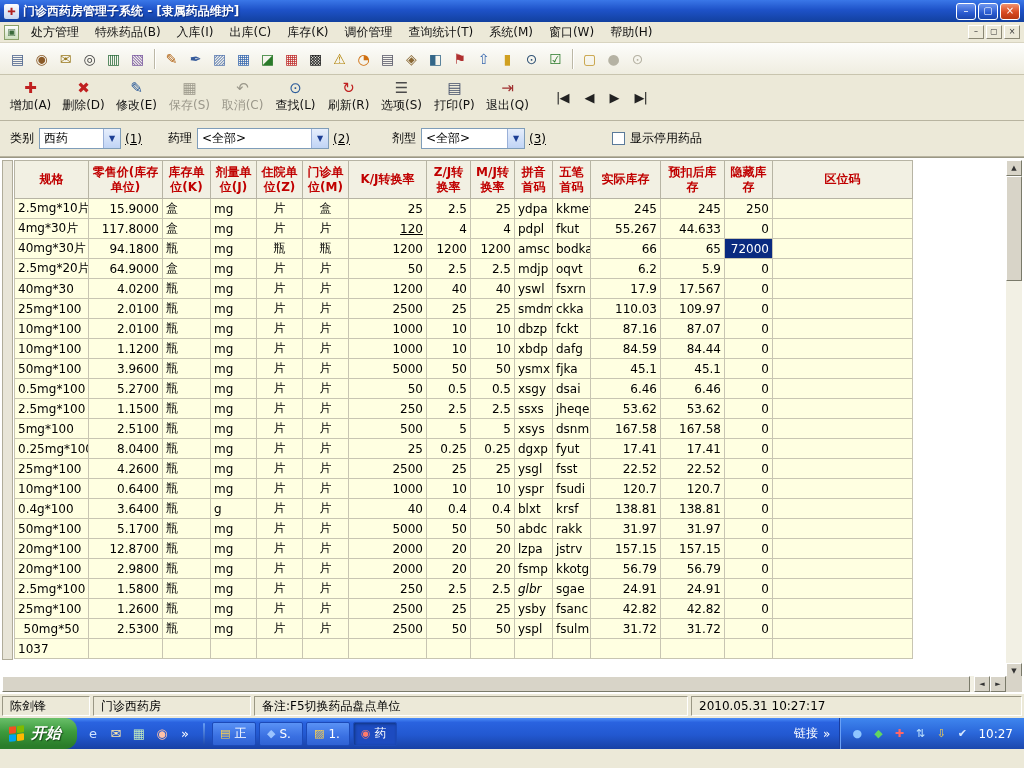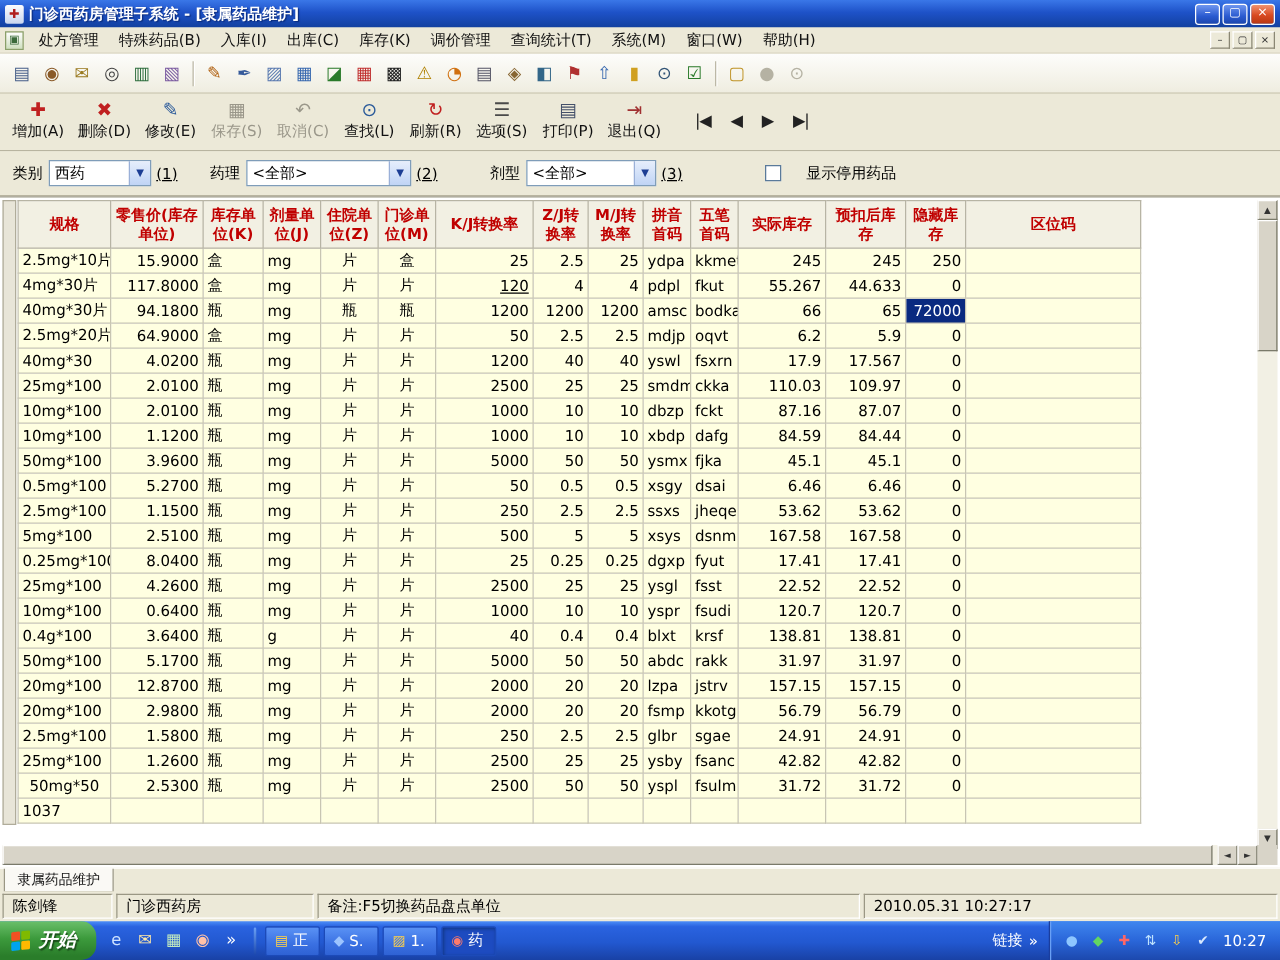--- a/index.html
+++ b/index.html
@@ -53,21 +53,21 @@
   .filterbar { height:36px; flex:0 0 36px; background:#ECE9D8; display:flex; align-items:center;
     padding:0 10px; border-bottom:1px solid #b8b4a0; }
   .flabel { margin-right:5px; }
   .fnum { margin:0 4px; text-decoration:underline; }
   .combo { height:21px; background:#fff; border:1px solid #7f9db9; display:flex; align-items:center;
     padding-left:4px; position:relative; }
   .combo .cval { flex:1; overflow:hidden; white-space:nowrap; }
   .combo .arrow { width:17px; height:19px; margin-left:4px; background:linear-gradient(#e6eefc,#c0d4f5);
     border-left:1px solid #9ab0d8; color:#1c3e94; font-size:8px; display:flex; align-items:center; justify-content:center; }
   .cbx { width:13px; height:13px; background:#fff; border:1px solid #5a7a9a; margin-right:5px; }
-  .cbxwrap { display:flex; align-items:center; margin-left:62px;gap:15px; }
+  .cbxwrap { display:flex; align-items:center; margin-left:62px; }
 
   
   .gridwrap { height:537px; flex:0 0 537px; position:relative; background:#fff; border-top:1px solid #9a9784; }
   .gutter { position:absolute; left:2px; top:2px; width:11px; height:500px; background:#E8E5D8;
     border:1px solid #b0ac9a; }
   table.grid { position:absolute; left:14px; top:2px; border-collapse:collapse; table-layout:fixed; width:898px;
     border:1px solid #7a776a; }
   table.grid th { background:#F2F0E3; color:#c00000; font-weight:bold; font-size:12px; line-height:15px;
     border:1px solid #b7b4a4; height:38px; padding:1px 2px; text-align:center; word-break:break-all; }
   table.grid td { background:#FFFFE1; color:#000; font-size:12px; border:1px solid #c8c5b2;
@@ -636,21 +636,21 @@
           <tr>
             <td style="text-align: left;">2.5mg*100</td>
             <td style="text-align: right;">1.5800</td>
             <td style="text-align: left;">瓶</td>
             <td style="text-align: left;">mg</td>
             <td style="text-align: center;">片</td>
             <td style="text-align: center;">片</td>
             <td style="text-align: right;">250</td>
             <td style="text-align: right;">2.5</td>
             <td style="text-align: right;">2.5</td>
-            <td style="text-align: left;">glbr</td>
+            <td style="text-align: left; font-style: italic;">glbr</td>
             <td style="text-align: left;">sgae</td>
             <td style="text-align: right;">24.91</td>
             <td style="text-align: right;">24.91</td>
             <td style="text-align: right;">0</td>
             <td style="text-align: left;"></td>
           </tr>
           <tr>
             <td style="text-align: left;">25mg*100</td>
             <td style="text-align: right;">1.2600</td>
             <td style="text-align: left;">瓶</td>
@@ -710,23 +710,20 @@
       <div class="sbtn vs-down">▼</div>
     </div>
     <div class="hscroll">
       <div class="hthumb"></div>
       <div class="sbtn">◄</div>
       <div class="sbtn">►</div>
     </div>
     <div class="corner"></div>
   </div>
 
-  <div class="tabbar">
-    <div class="sheet-tab">隶属药品维护</div>
-  </div>
 
   <div class="statusbar">
     <div class="panel p-user">陈剑锋</div>
     <div class="panel p-dept">门诊西药房</div>
     <div class="panel p-note">备注:F5切换药品盘点单位</div>
     <div class="panel p-time">2010.05.31 10:27:17</div>
   </div>
 
   <div class="taskbar">
     <div class="startbtn">

